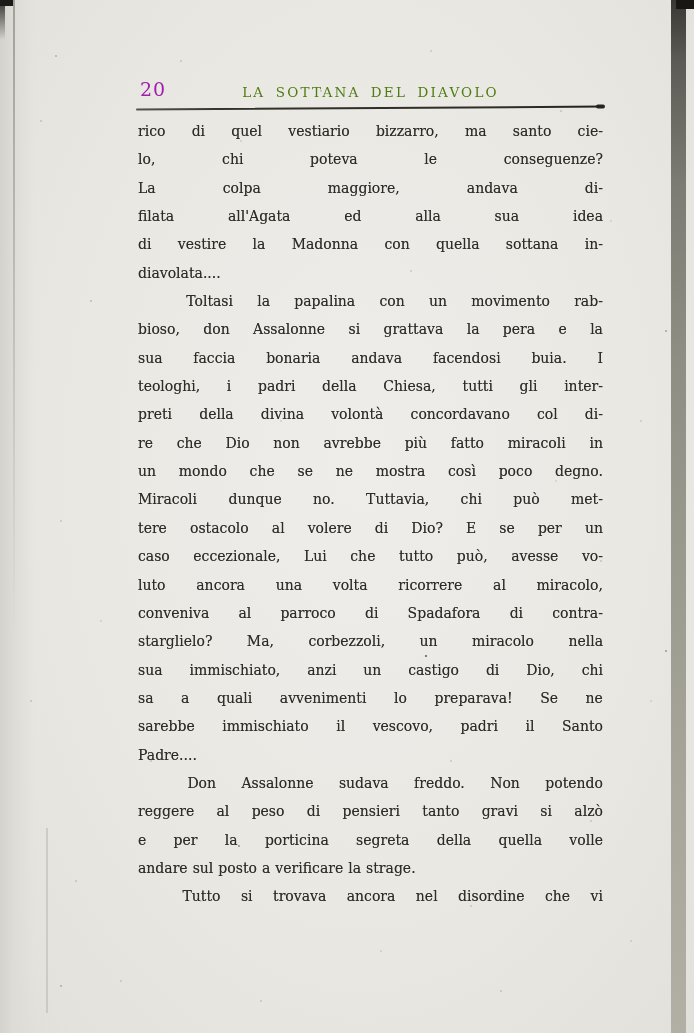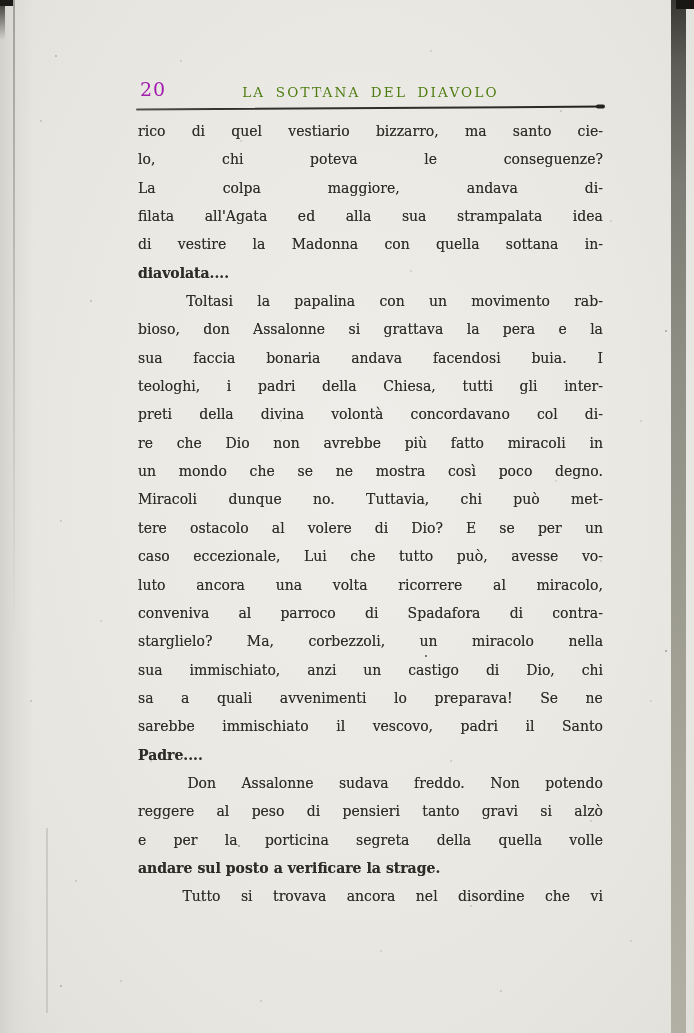--- a/index.html
+++ b/index.html
@@ -93,21 +93,21 @@
     text-shadow: 0 0 .5px rgba(46,44,39,.55);
   }
   .line {
     height: 28.35px; line-height: 28.35px;
     text-align: justify;
     text-align-last: justify;
     overflow: visible; white-space: nowrap;
     display: flex; justify-content: space-between;
   }
   .line span.w { display: inline-block; }
-  .line.end { justify-content: flex-start; font-weight: bold; }
+  .line.end { justify-content: flex-start; }
   .line.end span.w { margin-right: 5px; }
   .line .ind { display: inline-block; width: 24px; flex: 0 0 24px; }
 </style>
 </head>
 <body>
 
 <div class="page-bg"></div>
 <div class="speckle"></div>
 <div class="left-edge"></div>
 <div class="gutter-line-1"></div>
@@ -145,21 +145,20 @@
       <span class="w">maggiore,</span>
       <span class="w">andava</span>
       <span class="w">di-</span>
     </div>
     <div class="line">
       <span class="w">filata</span>
       <span class="w">all'Agata</span>
       <span class="w">ed</span>
       <span class="w">alla</span>
       <span class="w">sua</span>
-      <span class="w">strampalata</span>
       <span class="w">idea</span>
     </div>
     <div class="line">
       <span class="w">di</span>
       <span class="w">vestire</span>
       <span class="w">la</span>
       <span class="w">Madonna</span>
       <span class="w">con</span>
       <span class="w">quella</span>
       <span class="w">sottana</span>

